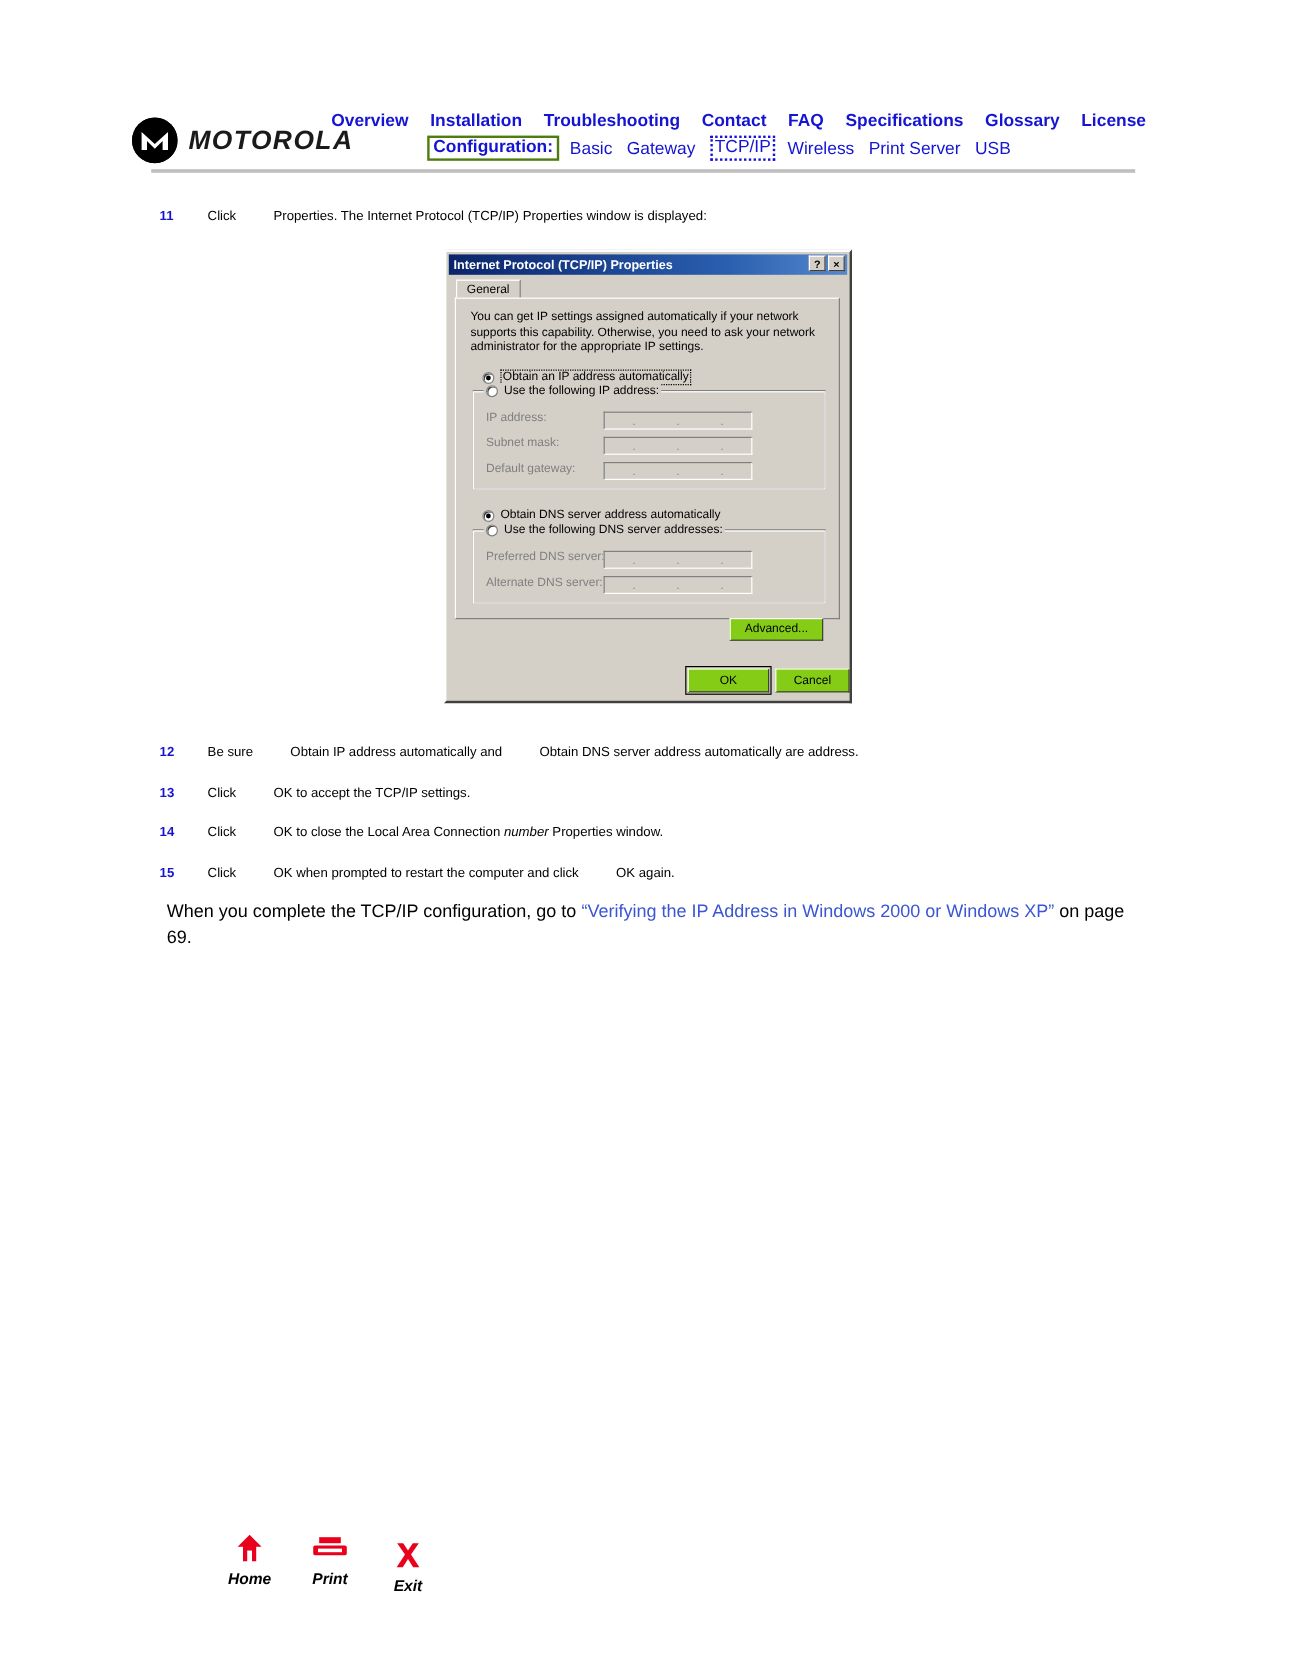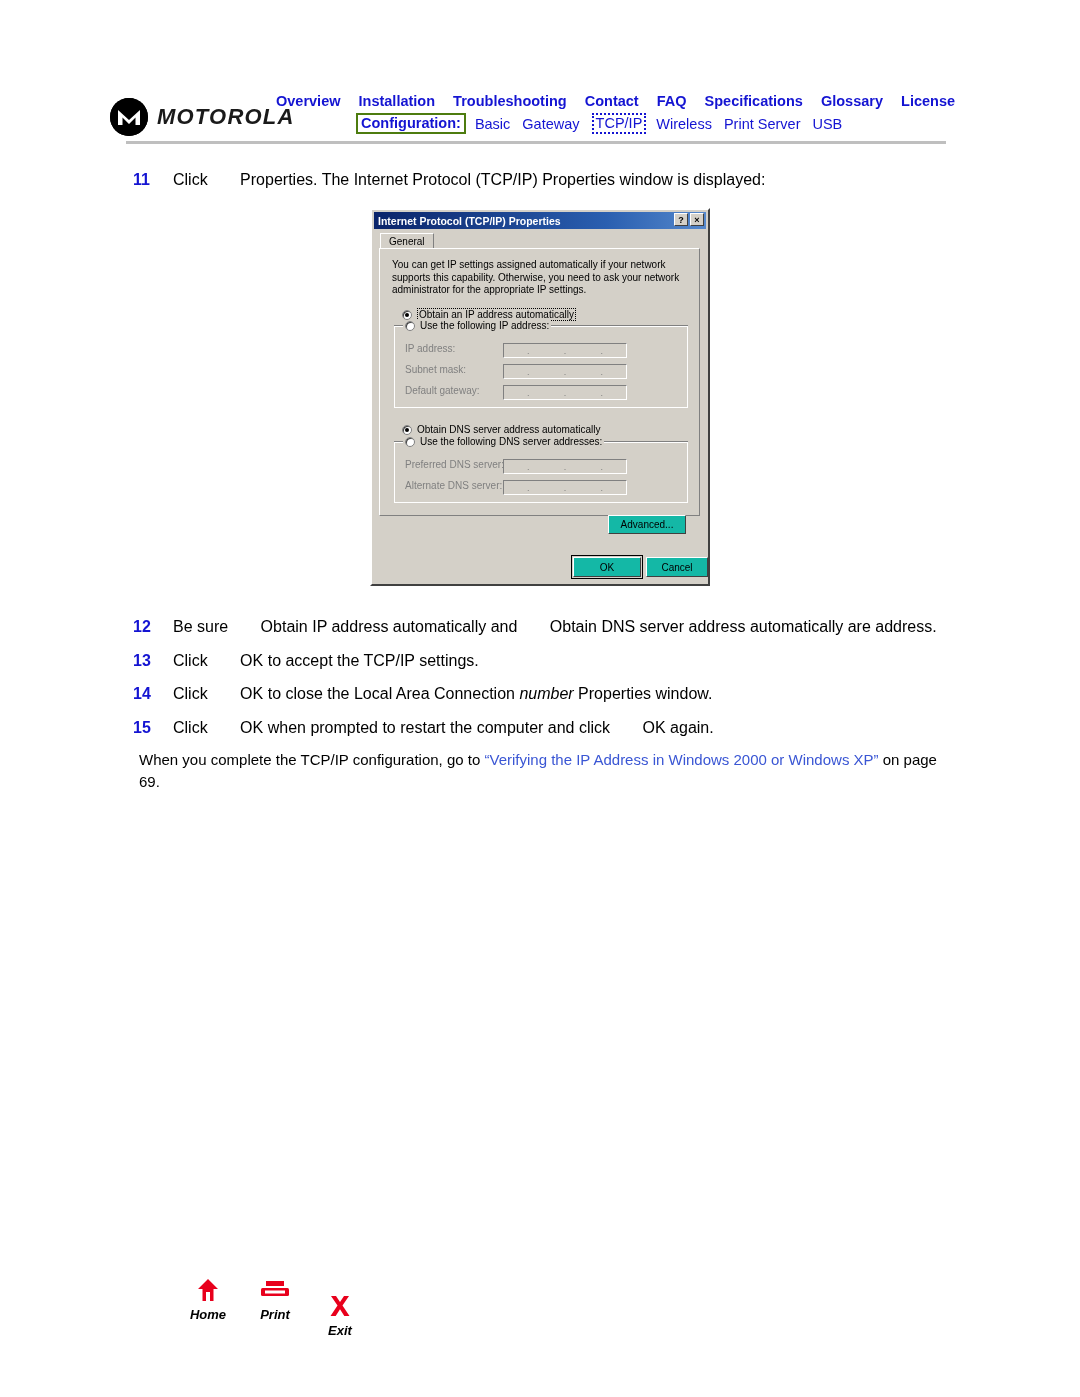--- a/index.html
+++ b/index.html
@@ -91,21 +91,21 @@
     top: 141px;
     width: 820px;
     height: 3px;
     background: #bfbfbf;
   }
 
   
   .step {
     position: absolute;
     left: 133px;
-    font-size: 16px;
+    font-size: 11px;
     line-height: 20px;
     color: #000000;
   }
   .step .num {
     position: absolute;
     left: 0; top: 0;
     width: 24px;
     text-align: left;
     font-weight: bold;
     color: #1414d2;
@@ -301,21 +301,21 @@
     align-items: center;
     justify-content: space-around;
     color: #808080;
     font-size: 9px;
     padding: 0 6px;
   }
   .ip-input span { display: block; }
 
   .win-btn {
     position: absolute;
-    background: #14b8a6;
+    background: #84cc16;
     border-top: 1px solid #ffffff;
     border-left: 1px solid #ffffff;
     border-right: 1px solid #404040;
     border-bottom: 1px solid #404040;
     box-sizing: border-box;
     font-size: 10px;
     text-align: right;
     cursor: pointer;
     color: #000;
     display: flex;
@@ -522,20 +522,20 @@
 
   <div class="foot-icon-block" style="left:245px; top:8px;">
     <svg width="30" height="24" viewBox="0 0 30 24" aria-hidden="true">
       <rect x="6" y="3" width="18" height="5" fill="#e8001c"></rect>
       <rect x="1" y="10" width="28" height="8" rx="1.5" fill="#e8001c"></rect>
       <rect x="5" y="12.5" width="20" height="3" fill="#ffffff"></rect>
     </svg>
     <div class="foot-icon-label">Print</div>
   </div>
 
-  <div class="foot-icon-block" style="left:310px; top:24px;">
+  <div class="foot-icon-block" style="left:310px; top:14px;">
     <svg width="24" height="24" viewBox="0 0 24 24" aria-hidden="true">
       <path d="M3 2 L8 2 L12 8 L16 2 L21 2 L14.5 11.5 L21.5 22 L16.3 22 L12 15.2 L7.7 22 L2.5 22 L9.5 11.5 Z" fill="#e8001c"></path>
     </svg>
     <div class="foot-icon-label">Exit</div>
   </div>
 
 </div>
 
 </body></html>

